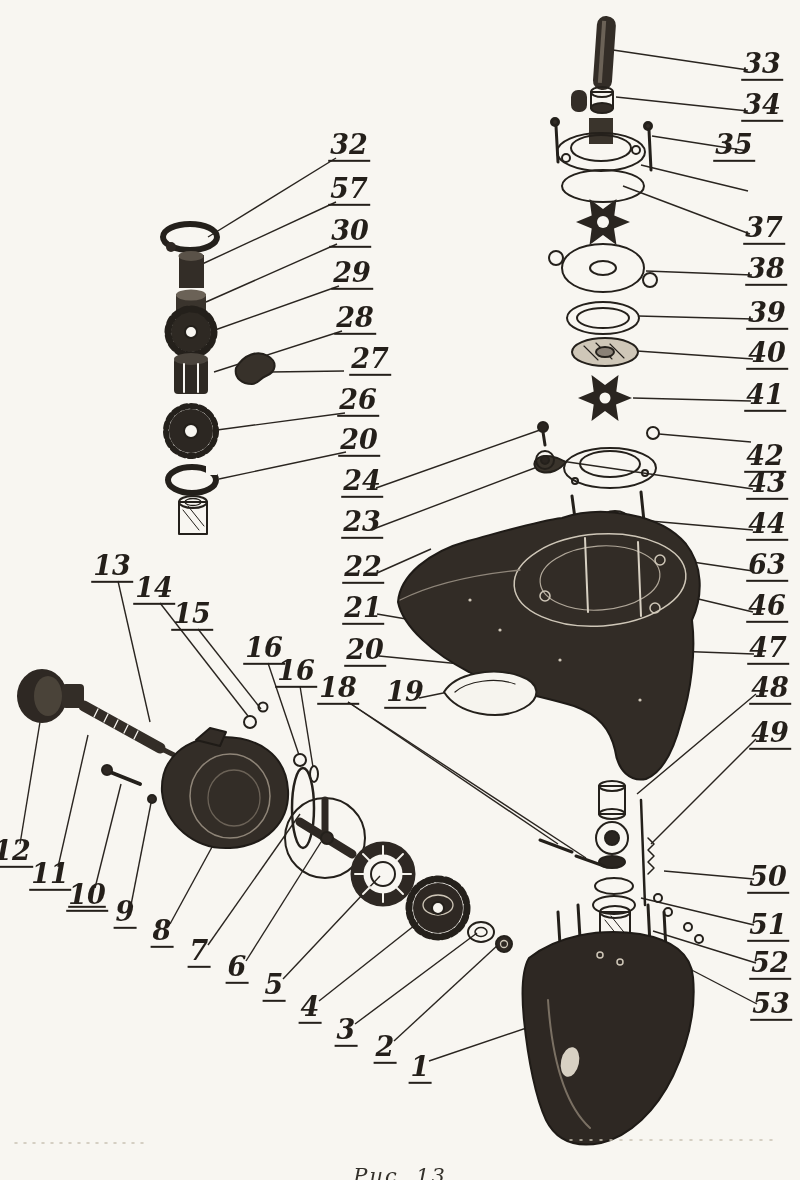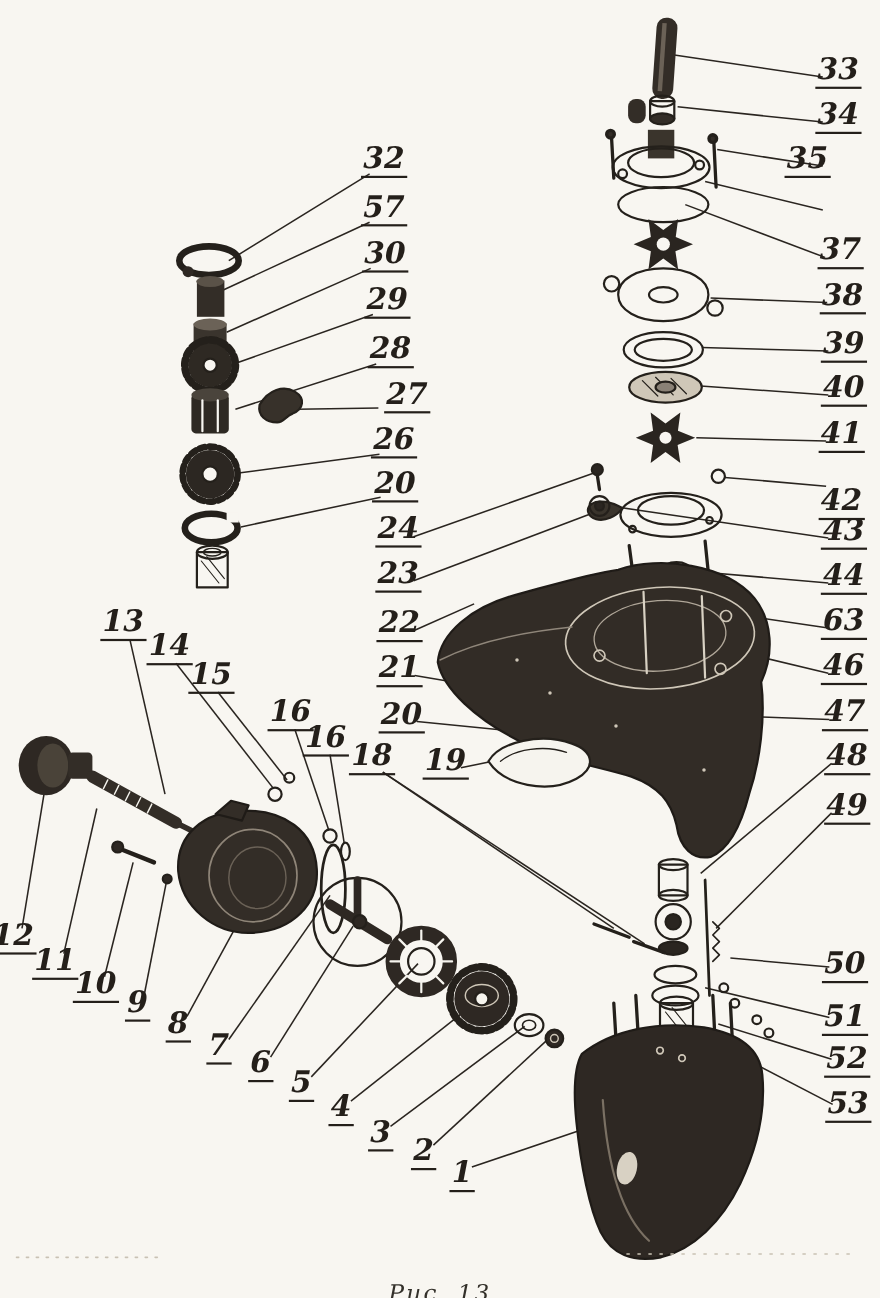--- a/index.html
+++ b/index.html
@@ -310,21 +310,21 @@
 <div id="callout-layer">
       <div class="callout" style="left: 420px; top: 1071px;">1</div>
       <div class="callout" style="left: 385px; top: 1051px;">2</div>
       <div class="callout" style="left: 346px; top: 1034px;">3</div>
       <div class="callout" style="left: 310px; top: 1011px;">4</div>
       <div class="callout" style="left: 274px; top: 989px;">5</div>
       <div class="callout" style="left: 237px; top: 971px;">6</div>
       <div class="callout" style="left: 199px; top: 955px;">7</div>
       <div class="callout" style="left: 162px; top: 935px;">8</div>
       <div class="callout" style="left: 125px; top: 916px;">9</div>
-      <div class="callout" style="left: 87px; top: 899px;">10</div>
+      <div class="callout" style="left: 87px; top: 899px; text-decoration: underline;">10</div>
       <div class="callout" style="left: 50px; top: 878px;">11</div>
       <div class="callout" style="left: 12px; top: 855px;">12</div>
       <div class="callout" style="left: 112px; top: 570px;">13</div>
       <div class="callout" style="left: 154px; top: 592px;">14</div>
       <div class="callout" style="left: 192px; top: 618px;">15</div>
       <div class="callout" style="left: 264px; top: 652px;">16</div>
       <div class="callout" style="left: 296px; top: 675px;">16</div>
       <div class="callout" style="left: 338px; top: 692px;">18</div>
       <div class="callout" style="left: 405px; top: 696px;">19</div>
       <div class="callout" style="left: 365px; top: 654px;">20</div>

